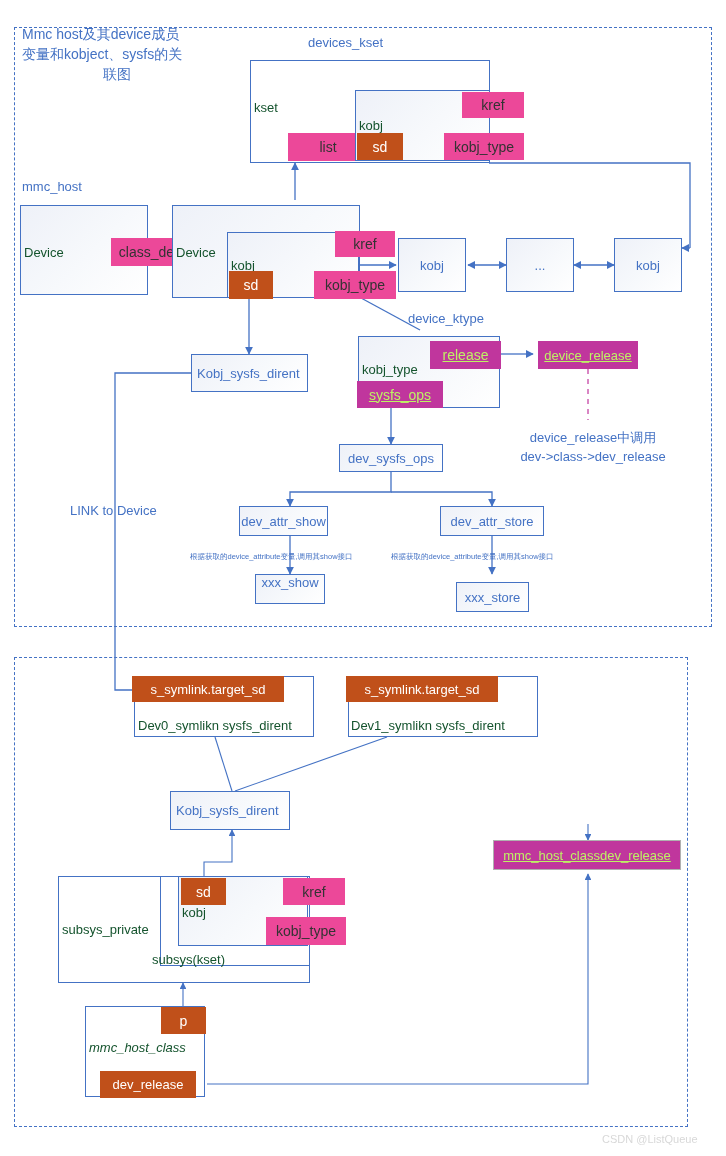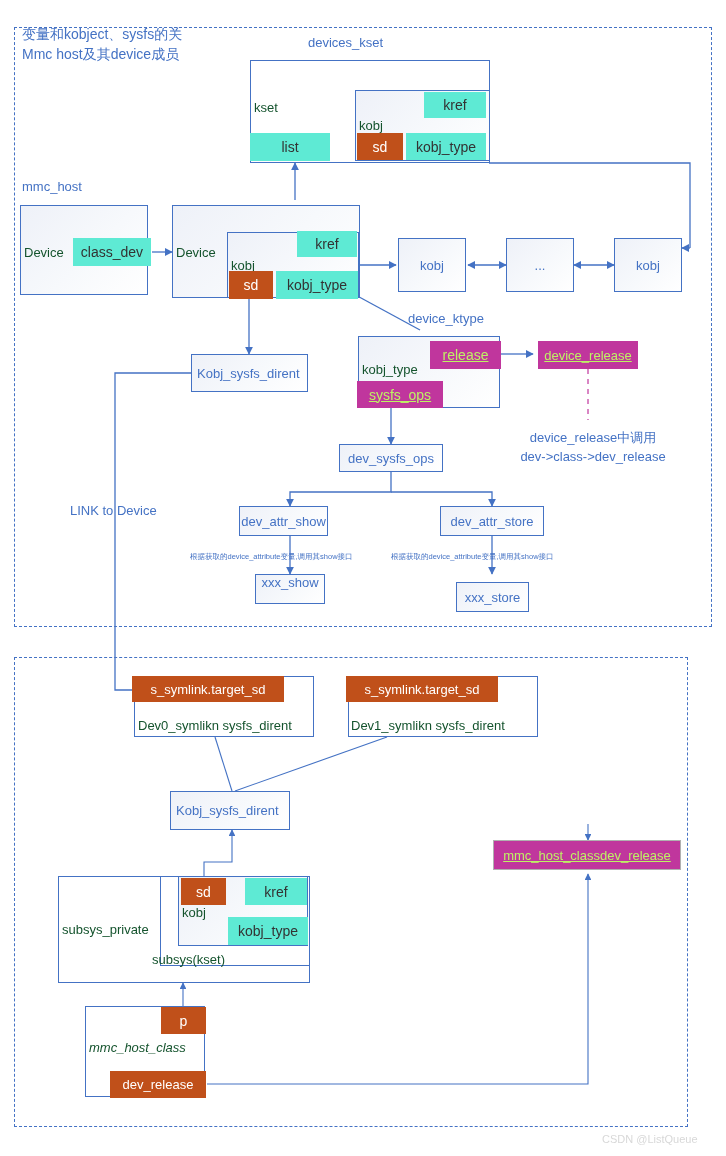--- a/index.html
+++ b/index.html
@@ -45,28 +45,29 @@
 
   .label-in {
     position: absolute;
     color: #14532d;
     font-size: 13px;
     white-space: nowrap;
   }
 
   
   .chip-yellow {
-    background: #5eead4;
+    background: #ec4899;
     border: none;
     color: #333333;
     font-size: 14px;
     display: flex;
     align-items: center;
     justify-content: center;
     white-space: nowrap;
+    margin-left: 38px;
   }
   
   .chip-orange {
     background: #c0501a;
     color: #ffffff;
     font-size: 14px;
     display: flex;
     align-items: center;
     justify-content: center;
     font-weight: normal;
@@ -186,22 +187,23 @@
     </g>
 
     <g stroke="#4472c4" stroke-width="1.1" fill="none">
       <path d="M 588 824 L 588 840" marker-end="url(#arrow)"></path>
     </g>
   </svg>
 
   <div class="abs region" style="left:14px; top:27px; width:698px; height:600px;"></div>
 
   <div class="title-text" style="left:22px; top:24px;">
+    <div>Mmc host及其device成员</div>
     <div>变量和kobject、sysfs的关</div>
-    <div>Mmc host及其device成员</div>
+    <div style="text-align:center;">联图</div>
   </div>
 
   <div class="ftext" style="left:308px; top:35px;">devices_kset</div>
 
   <div class="abs obox" style="left:250px; top:60px; width:240px; height:103px; background:#ffffff;"></div>
   <div class="label-in" style="left:254px; top:100px;">kset</div>
   <div class="abs chip-yellow" style="left:250px; top:133px; width:80px; height:28px;">list</div>
 
   <div class="abs structbox" style="left:355px; top:90px; width:135px; height:71px;"></div>
   <div class="label-in" style="left:359px; top:118px;">kobj</div>
@@ -295,19 +297,19 @@
 
   <div class="abs structbox" style="left:178px; top:876px; width:130px; height:70px;"></div>
   <div class="label-in" style="left:182px; top:905px;">kobj</div>
   <div class="abs chip-orange" style="left:181px; top:878px; width:45px; height:27px;">sd</div>
   <div class="abs chip-yellow" style="left:245px; top:878px; width:62px; height:27px;">kref</div>
   <div class="abs chip-yellow" style="left:228px; top:917px; width:80px; height:28px;">kobj_type</div>
 
   <div class="abs obox" style="left:85px; top:1006px; width:120px; height:91px;"></div>
   <div class="label-in" style="left:89px; top:1040px;font-style:italic;">mmc_host_class</div>
   <div class="abs chip-orange" style="left:161px; top:1007px; width:45px; height:27px;">p</div>
-  <div class="abs chip-orange" style="left:110px; top:1071px; width:96px; height:27px; font-size:13px;">dev_release</div>
+  <div class="abs chip-orange" style="left:100px; top:1071px; width:96px; height:27px; font-size:13px;">dev_release</div>
 
   <div class="abs chip-magenta" style="left:493px; top:840px; width:188px; height:30px; font-size:13px; border:1px solid #b0b0b0;">mmc_host_classdev_release</div>
 
   <div class="watermark" style="left:602px; top:1133px;">CSDN @ListQueue</div>
 
 </div>
 
 </body></html>

